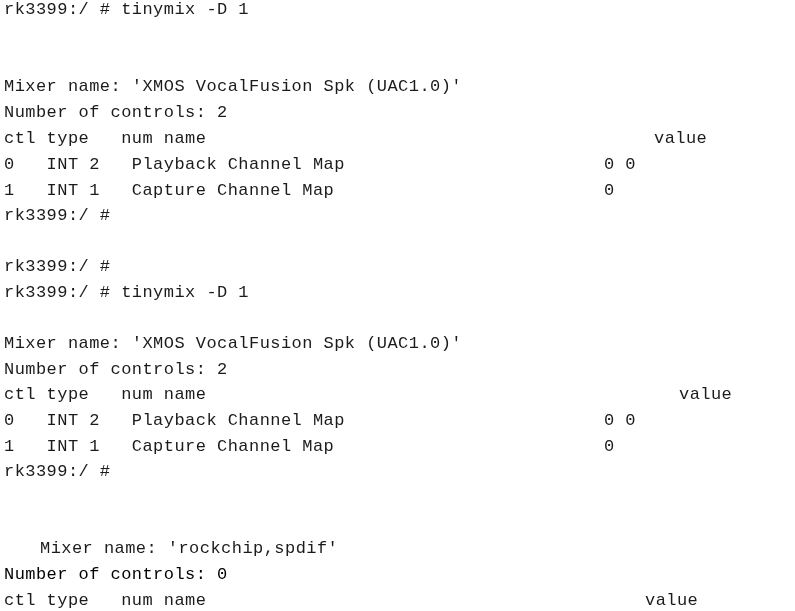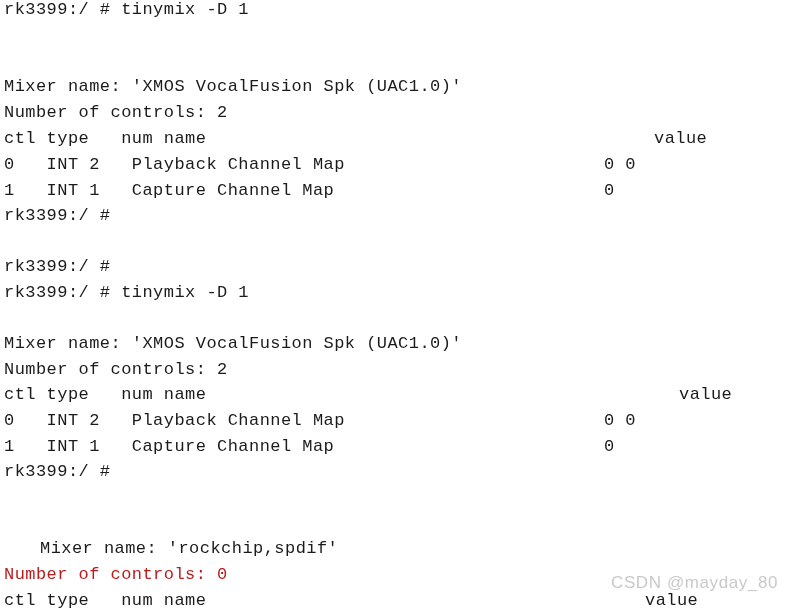--- a/index.html
+++ b/index.html
@@ -76,16 +76,15 @@
     <div class="line" style="top: 280px; color: rgb(27, 27, 27);"><span class="seg" style="position: absolute; left: 4px;">rk3399:/ # tinymix -D 1</span></div>
     <div class="line blank" style="top: 306px; color: rgb(27, 27, 27);"><span class="seg" style="position: absolute; left: 4px;"></span></div>
     <div class="line" style="top: 331px; color: rgb(27, 27, 27);"><span class="seg" style="position: absolute; left: 4px;">Mixer name: 'XMOS VocalFusion Spk (UAC1.0)'</span></div>
     <div class="line" style="top: 357px; color: rgb(27, 27, 27);"><span class="seg" style="position: absolute; left: 4px;">Number of controls: 2</span></div>
     <div class="line" style="top: 382px; color: rgb(27, 27, 27);"><span class="seg" style="position: absolute; left: 4px;">ctl type   num name</span><span class="seg" style="position: absolute; left: 679px;">value</span></div>
     <div class="line" style="top: 408px; color: rgb(27, 27, 27);"><span class="seg" style="position: absolute; left: 4px;">0   INT 2   Playback Channel Map</span><span class="seg" style="position: absolute; left: 604px;">0 0</span></div>
     <div class="line" style="top: 434px; color: rgb(27, 27, 27);"><span class="seg" style="position: absolute; left: 4px;">1   INT 1   Capture Channel Map</span><span class="seg" style="position: absolute; left: 604px;">0</span></div>
     <div class="line" style="top: 459px; color: rgb(27, 27, 27);"><span class="seg" style="position: absolute; left: 4px;">rk3399:/ #</span></div>
     <div class="line blank" style="top: 511px; color: rgb(27, 27, 27);"><span class="seg" style="position: absolute; left: 4px;"></span></div>
     <div class="line" style="top: 536px; color: rgb(27, 27, 27); margin-left: 36px;"><span class="seg" style="position: absolute; left: 4px;">Mixer name: 'rockchip,spdif'</span></div>
-    <div class="line" style="top: 562px; color: #b91c1c;"><span class="seg" style="position: absolute; left: 4px;">Number of controls: 0</span></div>
+    <div class="line" style="top: 562px; color: #000000;"><span class="seg" style="position: absolute; left: 4px;">Number of controls: 0</span></div>
     <div class="line" style="top: 588px; color: rgb(27, 27, 27);"><span class="seg" style="position: absolute; left: 4px;">ctl type   num name</span><span class="seg" style="position: absolute; left: 645px;">value</span></div>
-    <div id="watermark" style="color: rgb(201, 201, 201);">CSDN @mayday_80</div>
   </div>
 
 </body></html>

